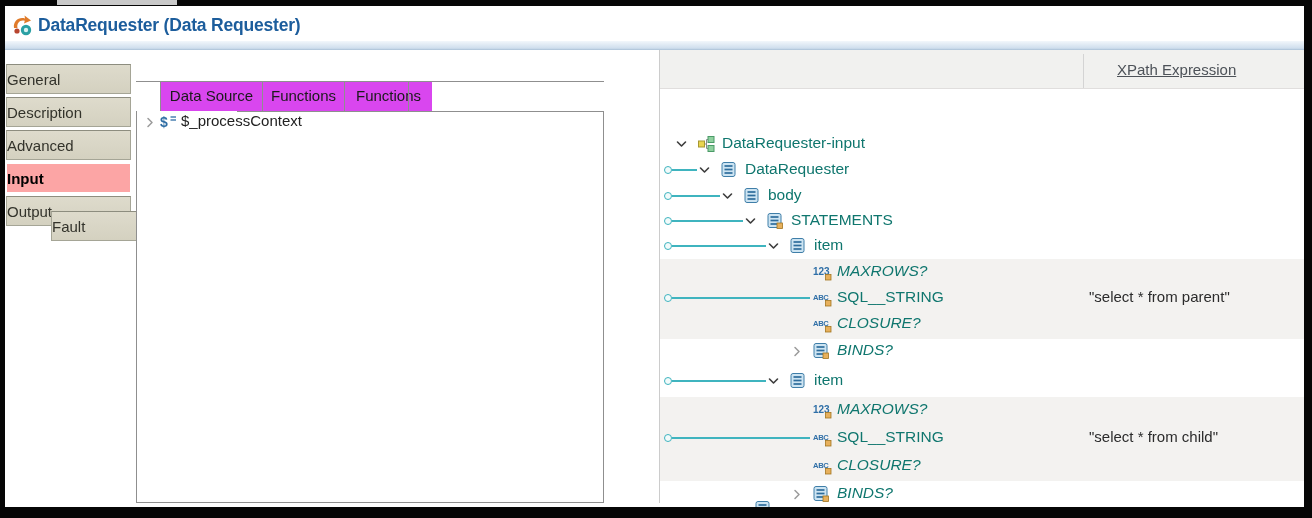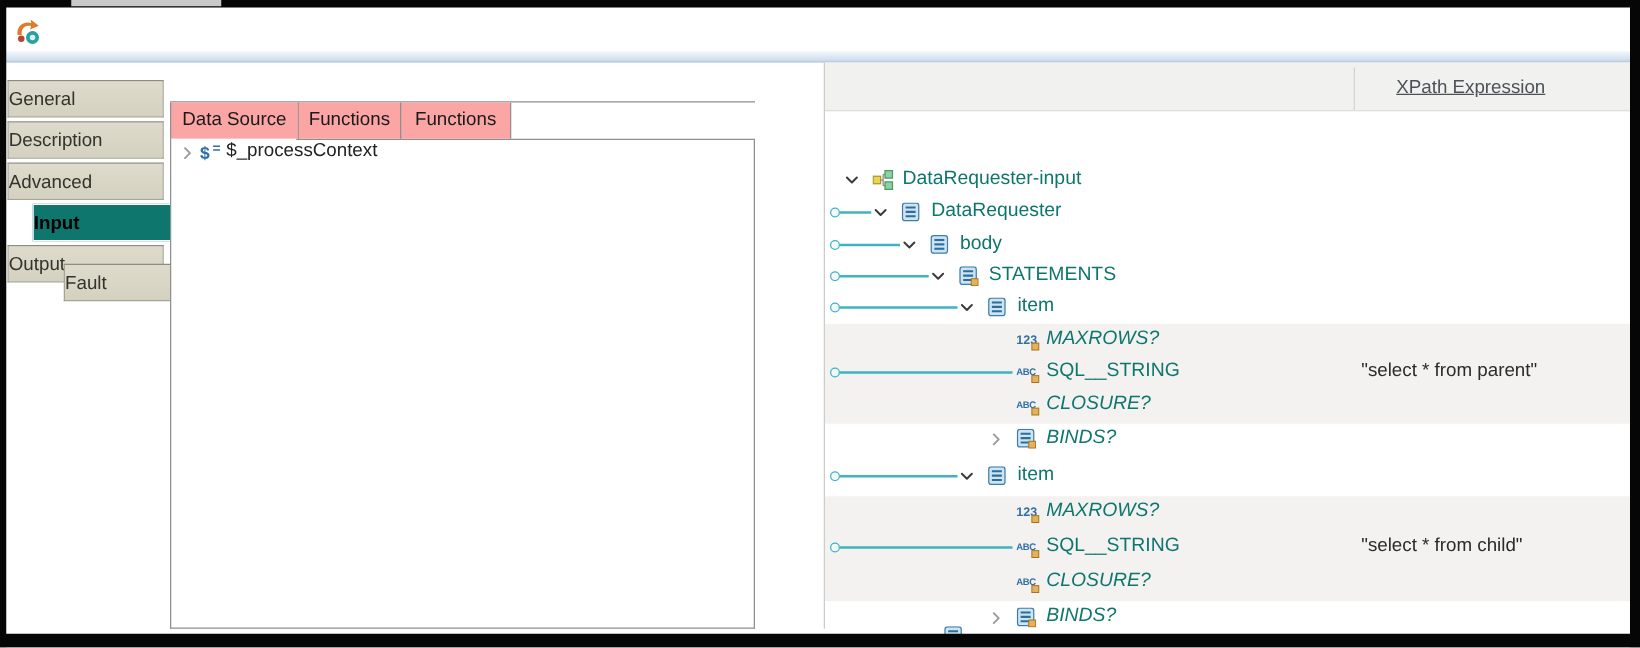--- a/index.html
+++ b/index.html
@@ -10,25 +10,25 @@
   .frame{background:#060606;z-index:50;}
   .frame-notch{background:#c9c9c9;z-index:51;}
   
   .title-text{font-size:17.5px;font-weight:bold;color:#1c5d9c;white-space:nowrap;letter-spacing:-0.2px;}
   .title-sep{background:linear-gradient(180deg,#f2f7fb 0%,#cfdeed 80%,#a9c0d6 100%);}
   
   .side-tab{left:6px;width:125px;height:30px;line-height:29px;box-sizing:border-box;
             font-size:15px;color:#33332b;cursor:default;
             background:linear-gradient(180deg,#dedbcc 0%,#d4d1c0 100%);
             border:1px solid #a5a596;border-top-color:#8d8d7f;}
-  .side-tab.active{background:#0f766e;border-color:#ffffff;font-weight:bold;color:#000;margin-left:20px;}
+  .side-tab.active{background:#fca5a5;border-color:#ffffff;font-weight:bold;color:#000;}
   
   .mid-line{background:#8f8f8f;}
   .mid-tab{top:82px;height:29px;box-sizing:border-box;border-left:1px solid #8f8f8f;
-           font-size:15px;color:#1a1a1a;text-align:center;line-height:28px;background:#fca5a5;}
+           font-size:15px;color:#1a1a1a;text-align:center;line-height:28px;background:#d946ef;margin-left:24px;}
   .mid-content{border:1px solid #8f8f8f;border-top:none;background:#fff;box-sizing:border-box;}
   
   .rp-header{background:#f1f1ef;border-bottom:1px solid #e0dedd;}
   .rp-header-label{font-size:15px;color:#4d5258;white-space:nowrap;}
   .rp-left-border{background:#cccccc;}
   .rp-col-divider{background:#d4d4d4;}
   .stripe{background:#f3f2f0;z-index:0;}
   .row-label{font-size:15.5px;color:#0f766e;white-space:nowrap;z-index:2;}
   .row-label.opt{font-style:italic;}
   .xpath-cell{font-size:15px;color:#2b2b2b;white-space:nowrap;z-index:2;}
@@ -42,20 +42,21 @@
 <body>
 
 <div id="canvas">
 
   <span class="abs icon-wrap" style="left:12px;top:15px;"><svg width="22" height="22" viewBox="0 0 22 22">
         <path d="M2,13 C1,6 7,1.5 13,3.5 L12.5,0.5 L19,5.5 L12,8.5 L12.8,5.8 C8,4.5 4.5,8 5.5,13 Z" fill="#e07b2a"></path>
         <circle cx="5" cy="16" r="2.6" fill="#b8452f"></circle>
         <circle cx="14" cy="15" r="5.2" fill="#2aa0a4"></circle>
         <circle cx="14" cy="15" r="2.2" fill="#d9f2f2"></circle>
       </svg></span>
+  <div class="abs title-text" style="left:38px;top:15px;">DataRequester (Data Requester)</div>
   <div class="abs title-sep" style="left:5px;top:41px;width:1299px;height:9px;"></div>
 
   <div id="sidebar">
       <div class="abs side-tab" style="top:64px;">General</div>
       <div class="abs side-tab" style="top:97px;">Description</div>
       <div class="abs side-tab" style="top:130px;">Advanced</div>
       <div class="abs side-tab active" style="top:163px;">Input</div>
       <div class="abs side-tab" style="top:196px;">Output</div>
       <div class="abs side-tab" style="top:211px;margin-left:45px;">Fault</div>
     </div>

